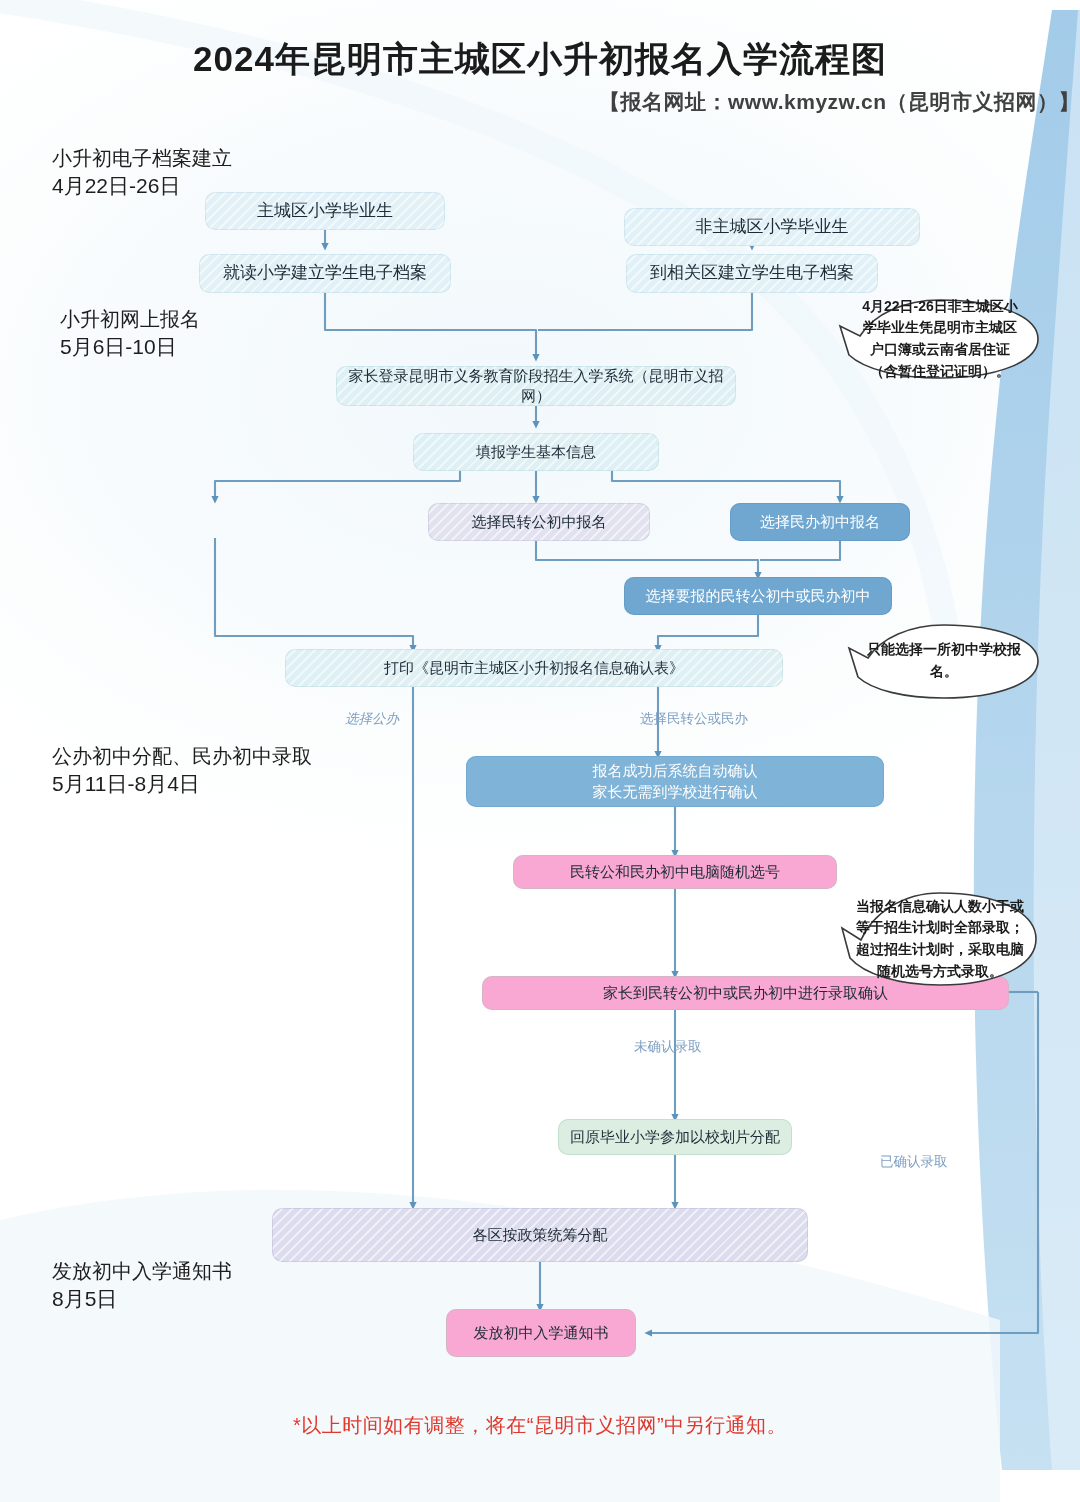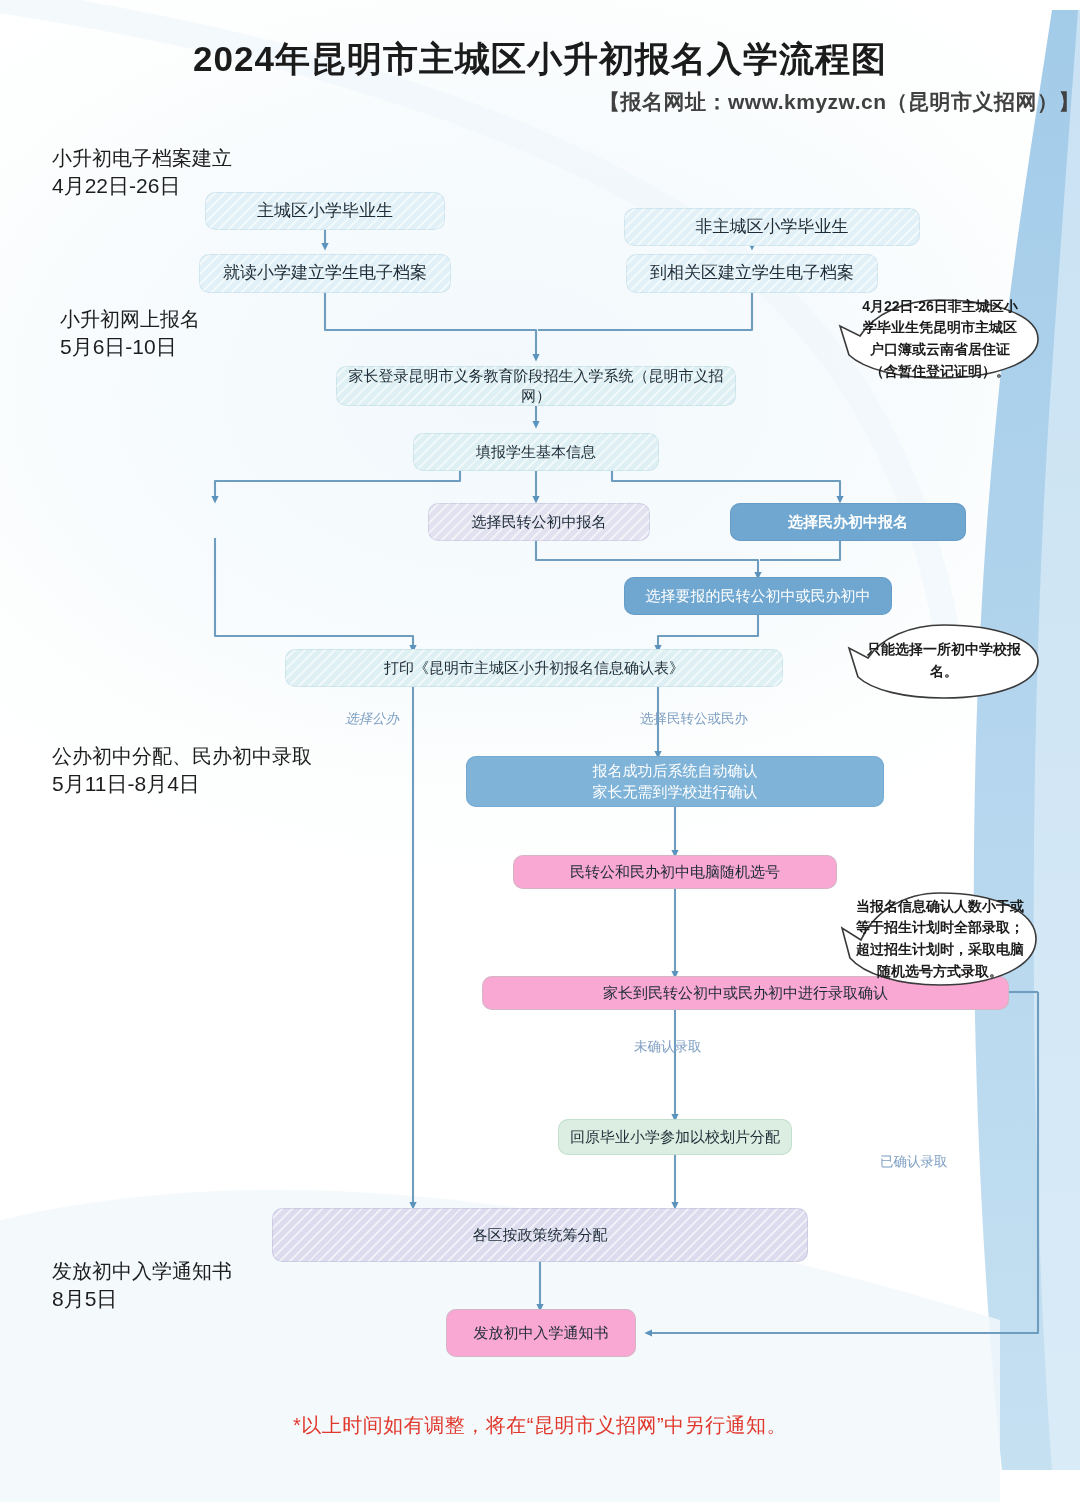--- a/index.html
+++ b/index.html
@@ -217,21 +217,21 @@
 
   <div class="node v-cyan hatch" style="left:413px;top:433px;width:246px;height:38px;">
     <span class="lbl">填报学生基本信息</span>
   </div>
 
 
   <div class="node v-lavender hatch" style="left:428px;top:503px;width:222px;height:38px;">
     <span class="lbl">选择民转公初中报名</span>
   </div>
 
-  <div class="node v-steel" style="left:730px;top:503px;width:236px;height:38px;font-weight:bold;">
+  <div class="node v-steel" style="left:730px;top:503px;width:180px;height:38px;">
     <span class="lbl">选择民办初中报名</span>
   </div>
 
   <div class="node v-steel" style="left:624px;top:577px;width:268px;height:38px;">
     <span class="lbl">选择要报的民转公初中或民办初中</span>
   </div>
 
   <div class="node v-cyan hatch" style="left:285px;top:649px;width:498px;height:38px;">
     <span class="lbl">打印《昆明市主城区小升初报名信息确认表》</span>
   </div>

